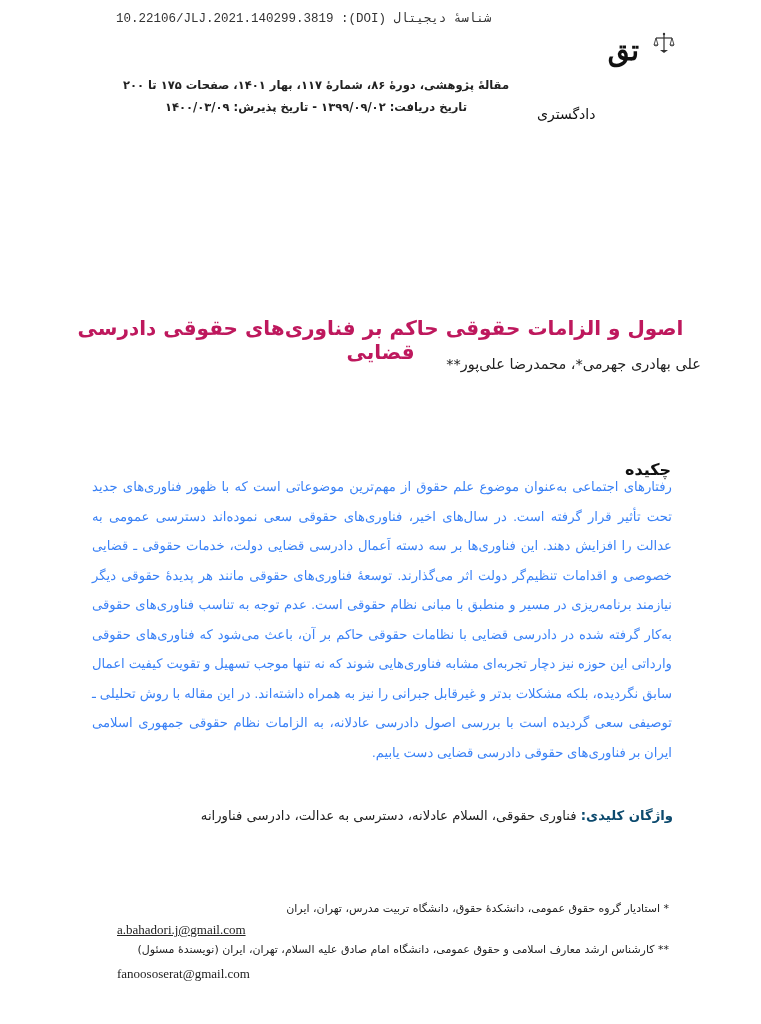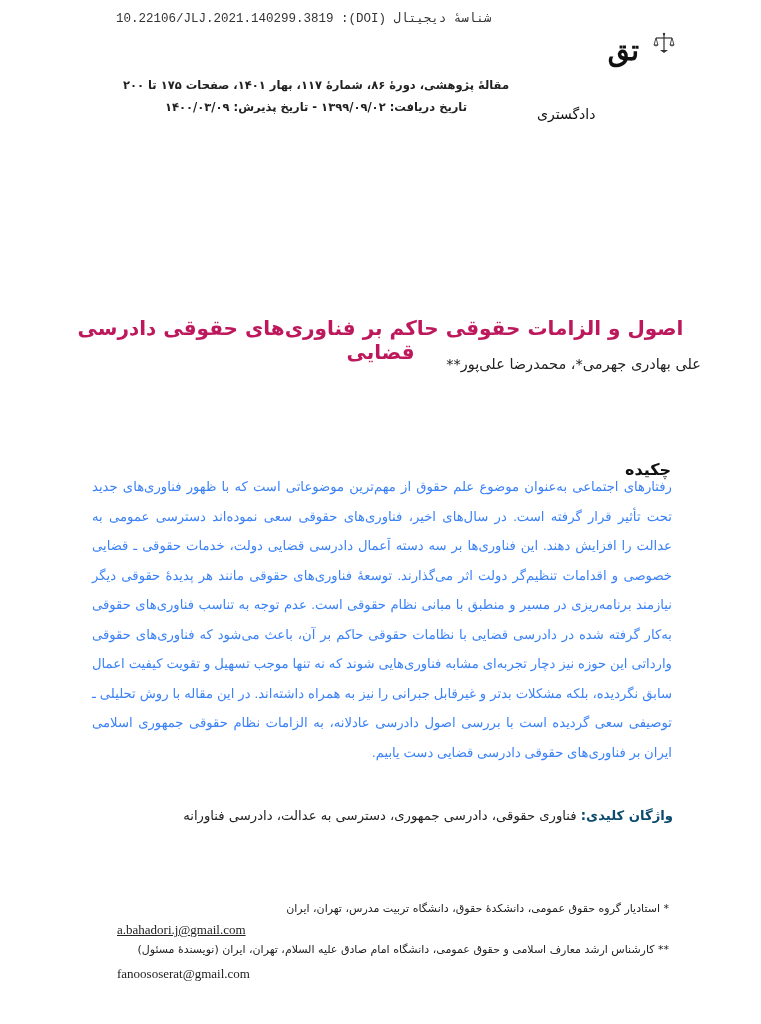--- a/index.html
+++ b/index.html
@@ -98,19 +98,19 @@
 <div class="abs title rtl">اصول و الزامات حقوقی حاکم بر فناوری‌های حقوقی دادرسی قضایی</div>
 <div class="abs authors rtl">علی بهادری جهرمی*، محمدرضا علی‌پور**</div>
 
 <div class="abs abstract-heading rtl">چکیده</div>
 <div class="abs abstract rtl">
   <p>رفتارهای اجتماعی به‌عنوان موضوع علم حقوق از مهم‌ترین موضوعاتی است که با ظهور فناوری‌های جدید تحت تأثیر قرار گرفته است. در سال‌های اخیر، فناوری‌های حقوقی سعی نموده‌اند دسترسی عمومی به عدالت را افزایش دهند. این فناوری‌ها بر سه دسته اَعمال دادرسی قضایی دولت، خدمات حقوقی ـ قضایی خصوصی و اقدامات تنظیم‌گر دولت اثر می‌گذارند. توسعهٔ فناوری‌های حقوقی مانند هر پدیدهٔ حقوقی دیگر نیازمند برنامه‌ریزی در مسیر و منطبق با مبانی نظام حقوقی است. عدم توجه به تناسب فناوری‌های حقوقی به‌کار گرفته شده در دادرسی قضایی با نظامات حقوقی حاکم بر آن، باعث می‌شود که فناوری‌های حقوقی وارداتی این حوزه نیز دچار تجربه‌ای مشابه فناوری‌هایی شوند که نه تنها موجب تسهیل و تقویت کیفیت اعمال سابق نگردیده، بلکه مشکلات بدتر و غیرقابل جبرانی را نیز به همراه داشته‌اند. در این مقاله با روش تحلیلی ـ توصیفی سعی گردیده است با بررسی اصول دادرسی عادلانه، به الزامات نظام حقوقی جمهوری اسلامی ایران بر فناوری‌های حقوقی دادرسی قضایی دست یابیم.</p>
 </div>
 
 <div class="abs keywords rtl">
   <b>واژگان کلیدی:</b>
-  <span>فناوری حقوقی، دادرسی جمهوری، دسترسی به عدالت، دادرسی فناورانه</span>
+  <span>فناوری حقوقی، السلام عادلانه، دسترسی به عدالت، دادرسی فناورانه</span>
 </div>
 
 <div class="abs fn fn1 rtl">* استادیار گروه حقوق عمومی، دانشکدهٔ حقوق، دانشگاه تربیت مدرس، تهران، ایران</div>
 <div class="abs email email1">a.bahadori.j@gmail.com</div>
 <div class="abs fn fn2 rtl">** کارشناس ارشد معارف اسلامی و حقوق عمومی، دانشگاه امام صادق علیه السلام، تهران، ایران (نویسندهٔ مسئول)</div>
 <div class="abs email email2">fanoososerat@gmail.com</div>
 
 </body></html>

